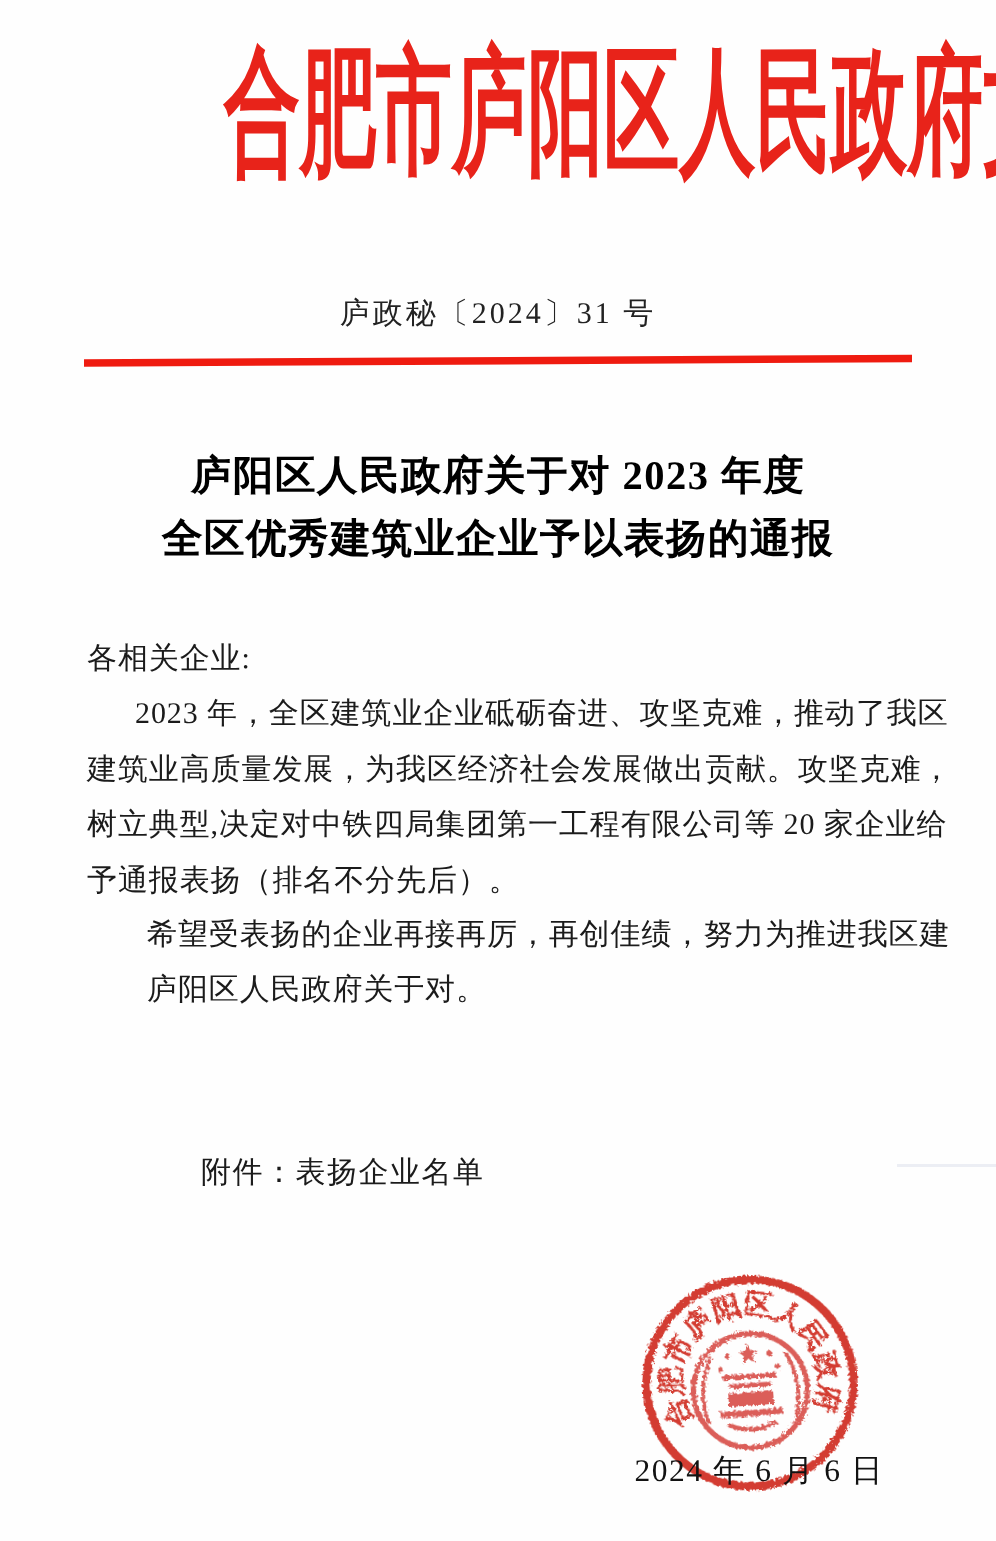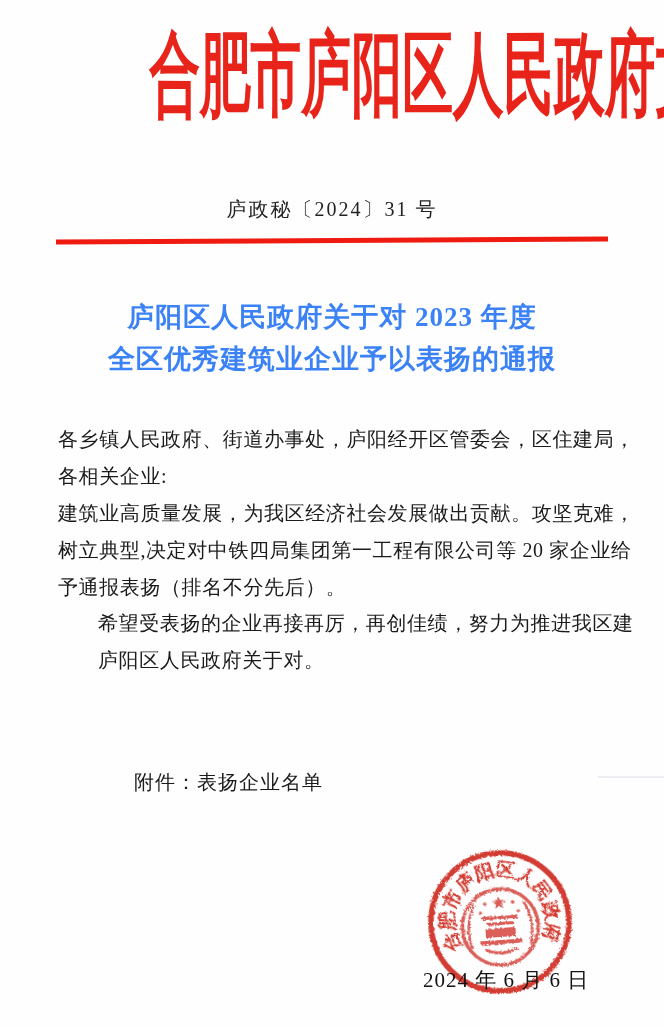--- a/index.html
+++ b/index.html
@@ -30,21 +30,21 @@
   .red-line{
     position:absolute;top:238px;left:56px;width:552px;height:5px;
     background:#ef1b10;
     transform:rotate(-0.3deg);
   }
   
   .doc-title{
     position:absolute;top:296px;left:0;width:100%;
     text-align:center;font-weight:700;
     font-size:27px;line-height:42px;letter-spacing:1px;
-    color:#3b82f6;
+    color:#000000;
   }
   
   .body-text{
     position:absolute;top:421px;left:58px;width:554px;
     font-size:20px;color:#1b1b1b;
   }
   .body-line{
     height:37px;line-height:37px;white-space:nowrap;
     letter-spacing:0.6px;
   }
@@ -84,22 +84,22 @@
   <div class="doc-number">庐政秘〔2024〕31 号</div>
 
   <div class="red-line"></div>
 
   <div class="doc-title">
     <div>庐阳区人民政府关于对 2023 年度</div>
     <div>全区优秀建筑业企业予以表扬的通报</div>
   </div>
 
   <div class="body-text">
-    <div class="body-line">各乡镇人民政府、街道办事处，庐阳经开区管委会，区住建局，</div>
     <div class="body-line">各相关企业:</div>
+    <div class="body-line indent-first">2023 年，全区建筑业企业砥砺奋进、攻坚克难，推动了我区</div>
     <div class="body-line">建筑业高质量发展，为我区经济社会发展做出贡献。攻坚克难，</div>
     <div class="body-line">树立典型,决定对中铁四局集团第一工程有限公司等 20 家企业给</div>
     <div class="body-line">予通报表扬（排名不分先后）。</div>
     <div class="body-line indent-block">希望受表扬的企业再接再厉，再创佳绩，努力为推进我区建</div>
     <div class="body-line indent-block">庐阳区人民政府关于对。</div>
   </div>
 
   <div class="attachment">附件：表扬企业名单</div>
 
   <svg class="seal" viewBox="0 0 170 170" xmlns="http://www.w3.org/2000/svg">

